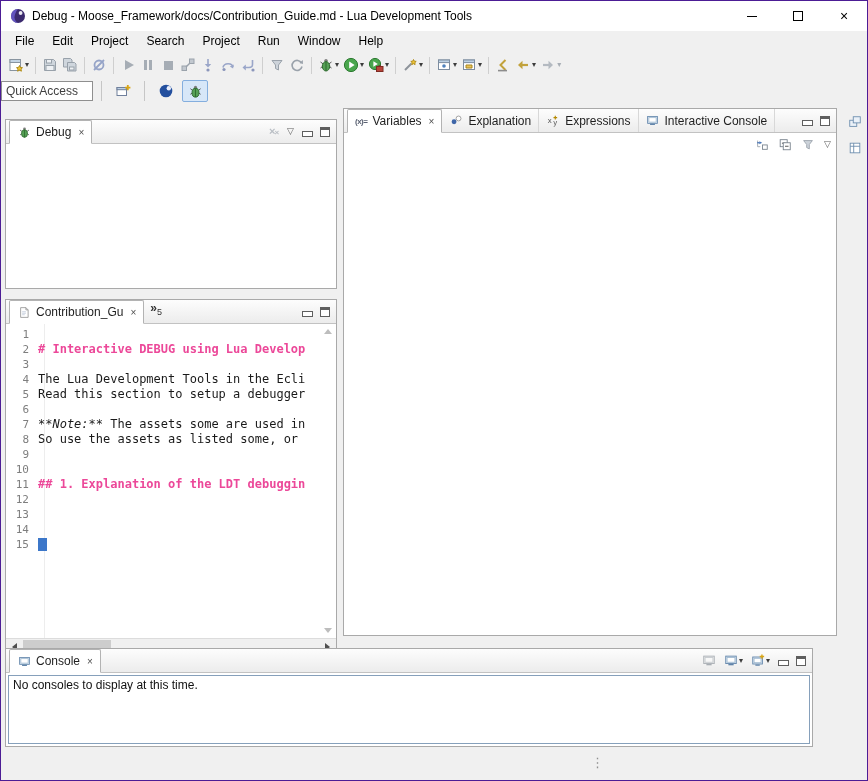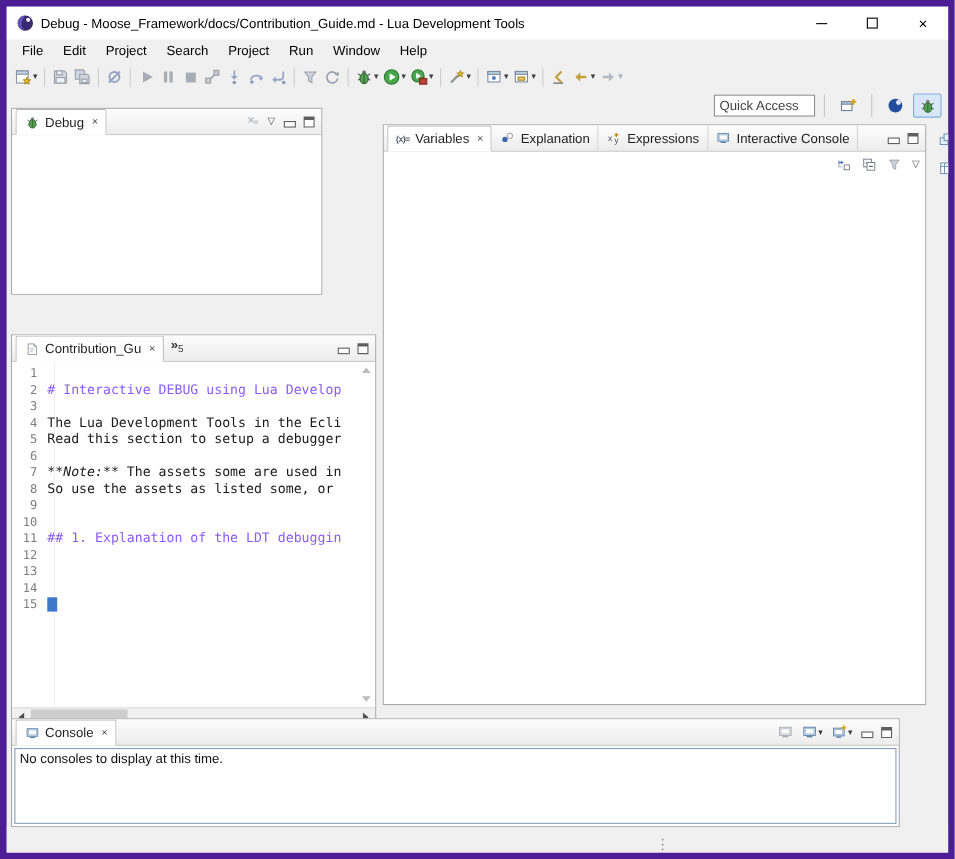--- a/index.html
+++ b/index.html
@@ -1,18 +1,18 @@
 <!DOCTYPE html>
 <html><head>
 <meta charset="utf-8">
 <style>
   * { box-sizing: border-box; margin: 0; padding: 0; }
   html,body { width:868px; height:781px; }
   body { font-family:"Liberation Sans",sans-serif; font-size:12px; color:#1a1a1a; background:#e8e8e8; }
-  .window { position:relative; width:868px; height:781px; background:#f0f0f0; border:6px solid #4c1d95; overflow:hidden; }
+  .window { position:relative; width:868px; height:781px; background:#f0f0f0; border:1px solid #4c1d95; overflow:hidden; }
 
   
   .titlebar { position:absolute; top:0; left:0; right:0; height:30px; background:#ffffff; display:flex; align-items:center; }
   .app-icon { margin:0 6px 0 9px; display:flex; }
   .win-title { font-size:12px; color:#000; white-space:nowrap; }
   .win-controls { margin-left:auto; display:flex; height:100%; }
   .win-btn { width:46px; display:flex; align-items:center; justify-content:center; color:#000; }
   .glyph-minimize { width:10px; height:1px; background:#000; display:block; }
   .glyph-maximize { width:10px; height:10px; border:1px solid #000; display:block; }
   .win-close-glyph { font-size:14px; line-height:1; }
@@ -25,30 +25,30 @@
   .ic { width:16px; height:16px; display:inline-flex; align-items:center; justify-content:center; flex:0 0 auto; }
   .ic.sm { width:14px; height:14px; }
   .dd { font-size:8px; color:#3c3c3c; margin-left:1px; line-height:1; }
   .dd.dis { color:#a8aeb5; }
   .tsep { width:1px; height:17px; background:#cfcfcf; margin:0 4px; flex:0 0 1px; }
   .sh-play { width:0; height:0; border-left:9px solid #a6adb5; border-top:5px solid transparent; border-bottom:5px solid transparent; margin-left:2px; }
   .sh-pause { display:flex; gap:2px; }
   .sh-pause b { width:3px; height:10px; background:#a6adb5; }
   .sh-stop { width:9px; height:9px; background:#a6adb5; }
 
-  .subbar { position:absolute; top:77px; left:0; right:0; height:26px; display:flex; align-items:center; justify-content:flex-end; padding-right:6px; gap:3px; }
+  .subbar { position:absolute; top:77px; left:0; right:0; height:26px; display:flex; align-items:center; padding-right:6px; gap:3px; }
   .qa-input { width:92px; height:20px; border:1px solid #8f8f8f; background:#fff; font:12px "Liberation Sans",sans-serif; padding:0 4px; color:#000; }
   .qa-input::placeholder { color:#3f3f3f; opacity:1; }
   .vsep { width:1px; height:20px; background:#c6c6c6; margin:0 5px; }
   .persp { width:26px; height:22px; display:flex; align-items:center; justify-content:center; border:1px solid transparent; border-radius:2px; }
   .persp.active { background:#d7e7f8; border-color:#84aede; }
 
   
   .view { position:absolute; background:#fff; border:1px solid #a9a9a9; }
-  .debug-view   { left:4px;   top:92px; width:283px; height:170px;text-decoration:underline; }
+  .debug-view   { left:4px;   top:118px; width:332px; height:170px;text-decoration:underline; }
   .editor-view  { left:4px;   top:298px; width:332px; height:357px; }
   .right-view   { left:342px; top:107px; width:494px; height:528px; }
   .console-view { left:4px;   top:647px; width:808px; height:99px; }
 
   .vtabs { position:absolute; top:0; left:0; right:0; height:24px; display:flex; align-items:stretch; background:linear-gradient(#fdfdfd,#ececec); border-bottom:1px solid #c2c2c2; padding-left:3px; }
   .tab { display:flex; align-items:center; gap:5px; padding:0 7px; color:#1f1f1f; position:relative; white-space:nowrap; }
   .tab.active { background:#fff; border:1px solid #b3b3b3; border-bottom:1px solid #fff; margin-bottom:-1px; border-radius:2px 2px 0 0; z-index:1; }
   .tab:not(.active) { border-right:1px solid #d8d8d8; }
   .tclose { font-size:10px; color:#4f4f4f; margin-left:2px; }
   .vtools { margin-left:auto; display:flex; align-items:center; gap:8px; padding-right:6px; }
@@ -61,21 +61,21 @@
   .ic-removeall .x1 { font-size:11px; line-height:1; }
   .ic-removeall .x2 { font-size:8px; line-height:1; margin-left:-1px; }
 
   
   .ebody { position:absolute; top:24px; left:0; right:0; bottom:17px; overflow:hidden; background:#fff; }
   .gutter-sep { position:absolute; left:38px; top:0; bottom:0; width:1px; background:#ededed; }
   .code { position:absolute; left:0; top:3px; right:16px; font-family:"DejaVu Sans Mono","Liberation Mono",monospace; font-size:12px; line-height:15px; overflow:hidden; }
   .crow { display:flex; height:15px; white-space:pre; overflow:hidden; }
   .ln { width:32px; flex:0 0 32px; text-align:right; padding-right:9px; color:#7e7e7e; font-size:11px; }
   .ct { white-space:pre; }
-  .md-h { color:#8b5cf6; font-weight:normal; }
+  .md-h { color:#ec4899; font-weight:bold; }
   .md-em { font-style:italic; }
   .sel-block { display:inline-block; width:9px; height:13px; background:#3c77c9; margin-top:1px; }
   .vhint { position:absolute; right:4px; width:0; height:0; }
   .vhint.up   { top:5px;    border-left:4px solid transparent; border-right:4px solid transparent; border-bottom:5px solid #bdbdbd; }
   .vhint.down { bottom:5px; border-left:4px solid transparent; border-right:4px solid transparent; border-top:5px solid #bdbdbd; }
   .hscroll { position:absolute; left:0; right:0; bottom:0; height:17px; background:#f0f0f0; border-top:1px solid #dcdcdc; display:flex; align-items:center; }
   .sb-btn { width:17px; height:16px; display:flex; align-items:center; justify-content:center; }
   .tri-l { width:0; height:0; border-right:5px solid #4f4f4f; border-top:4px solid transparent; border-bottom:4px solid transparent; }
   .tri-r { width:0; height:0; border-left:5px solid #4f4f4f; border-top:4px solid transparent; border-bottom:4px solid transparent; }
   .sb-track { flex:1; height:16px; position:relative; }

